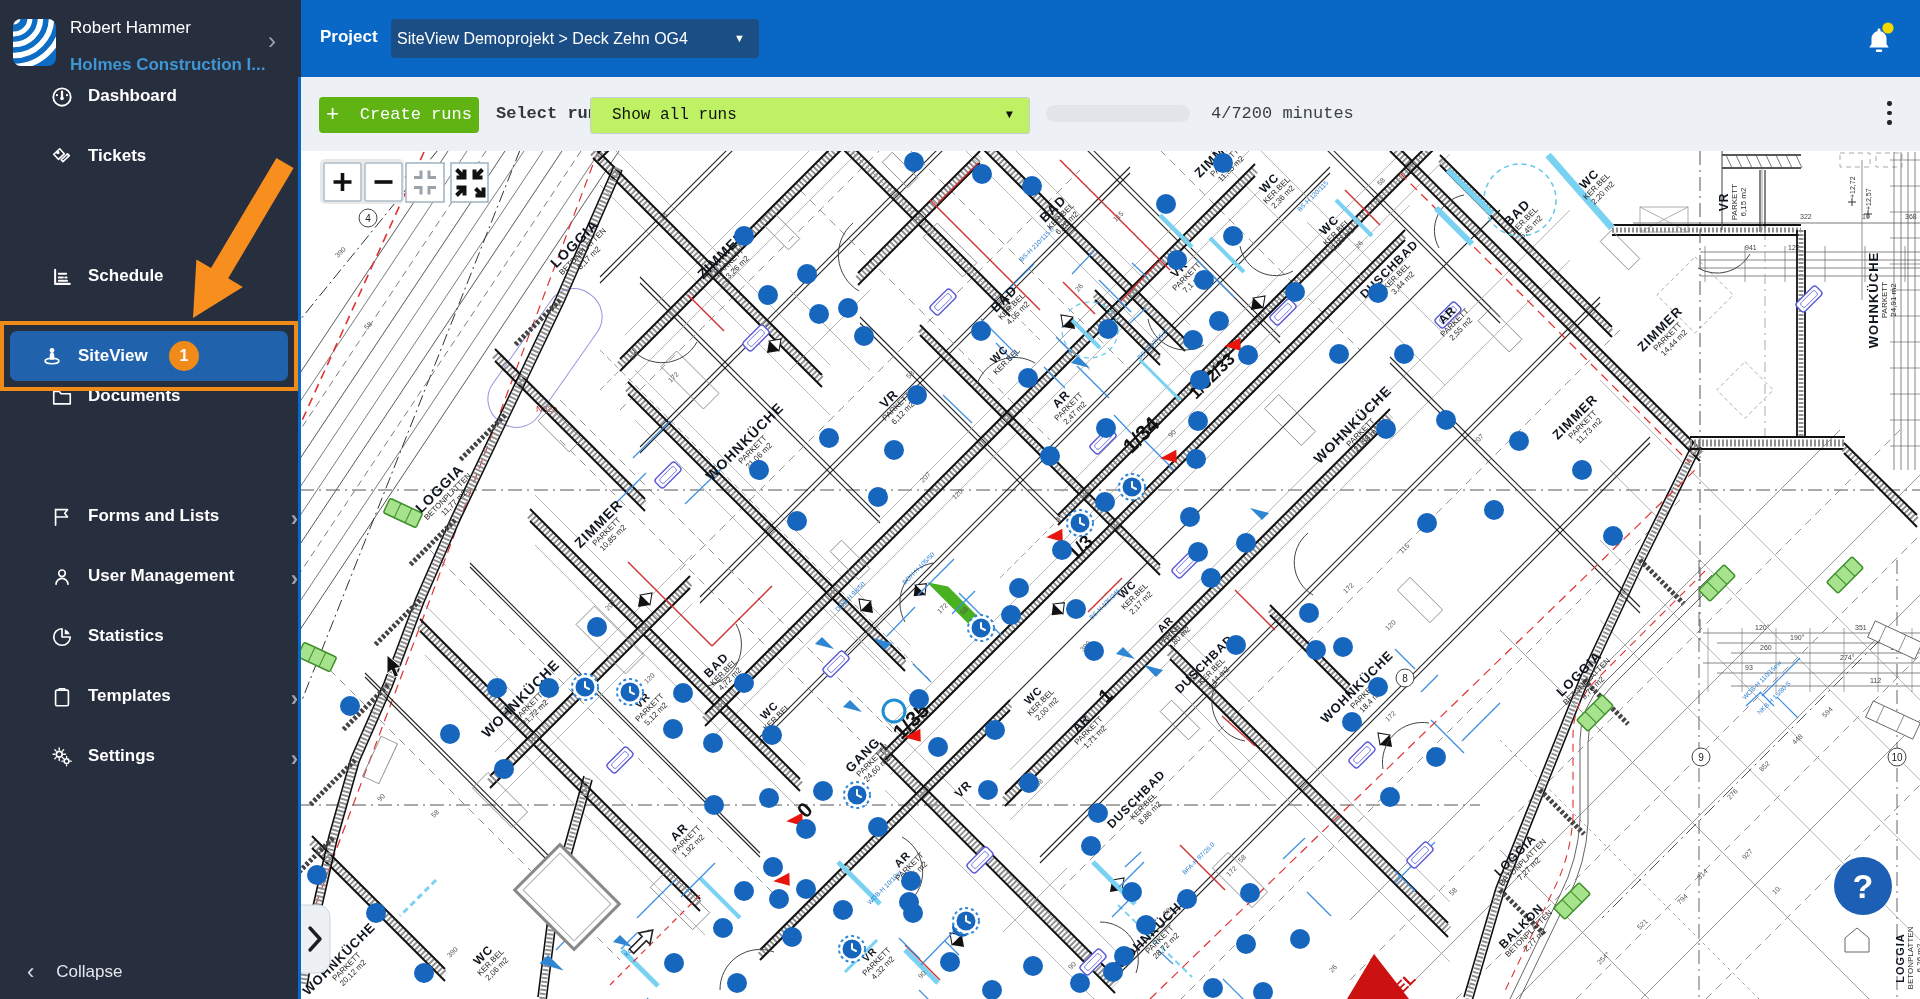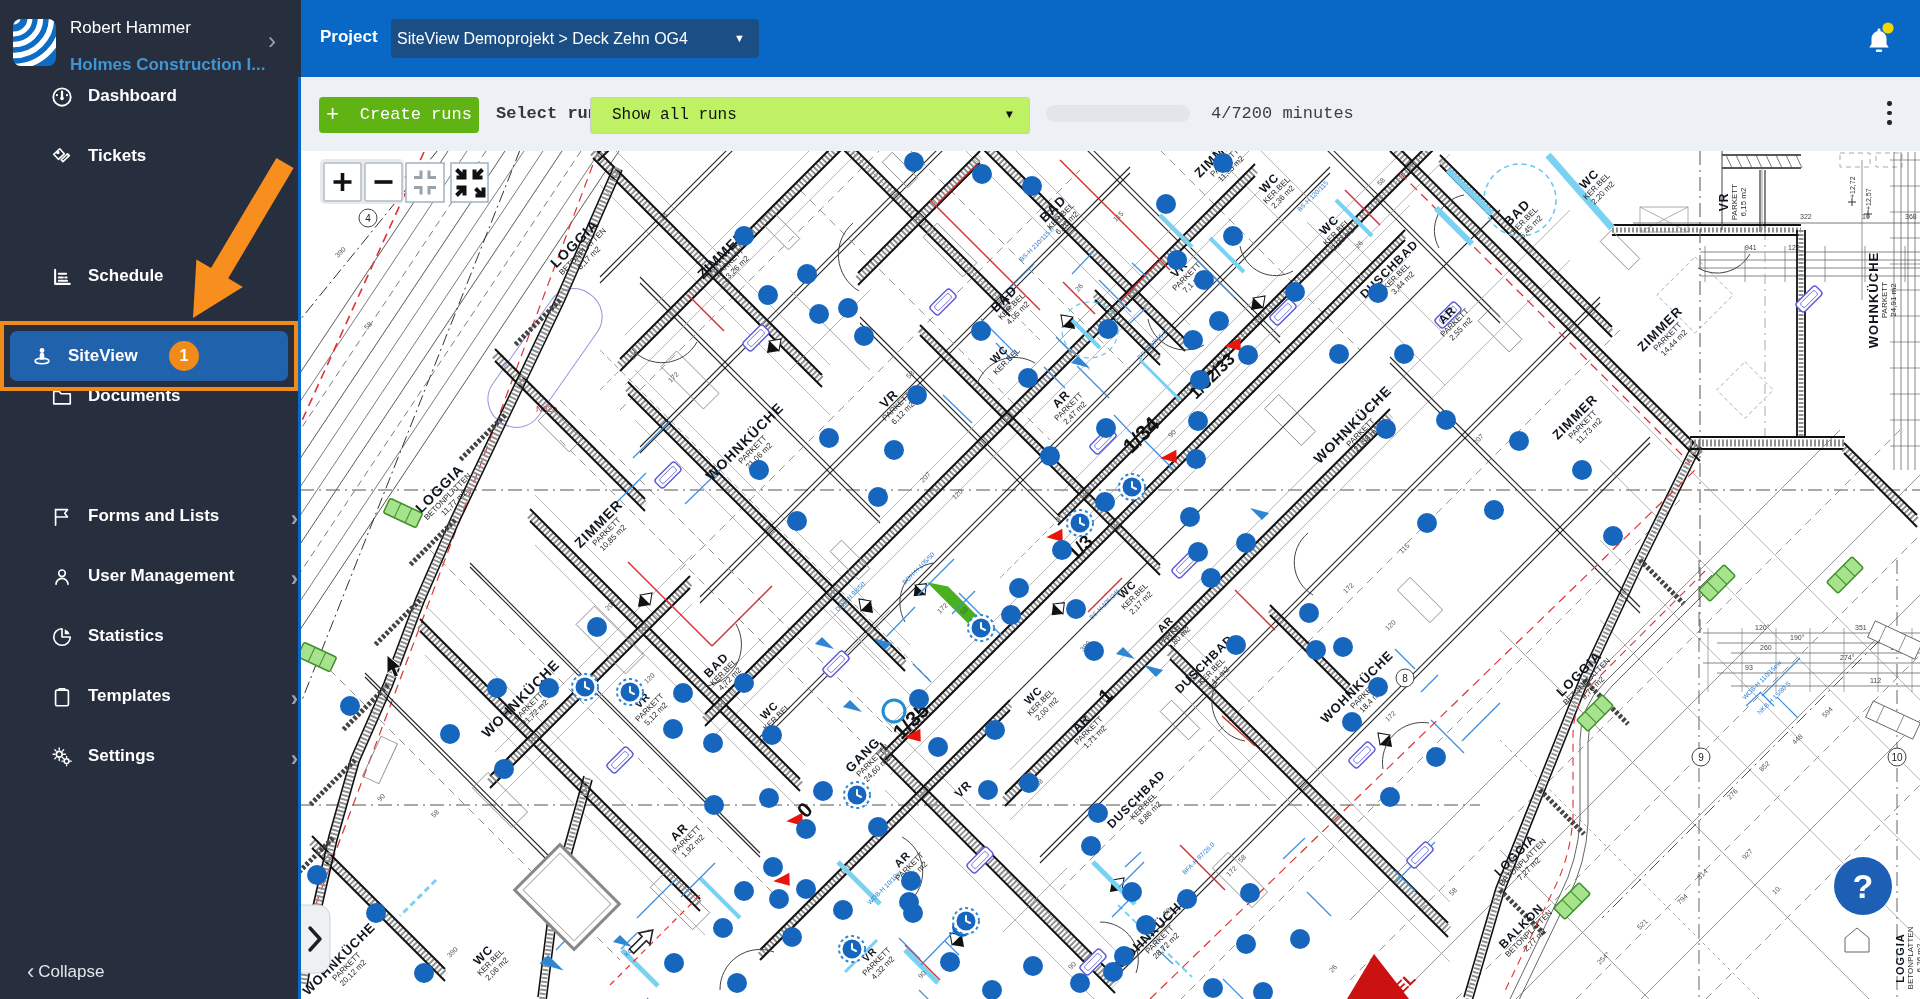--- a/index.html
+++ b/index.html
@@ -9,26 +9,26 @@
 #userblk { position:absolute; left:13px; top:19px; }
 #uname { position:absolute; left:70px; top:18px; font-size:17px; color:#fff; }
 #ucorp { position:absolute; left:70px; top:43px; font-size:17px; font-weight:bold; color:#3e96d4; white-space:nowrap;margin-top:12px; }
 #uchev { position:absolute; left:268px; top:27px; font-size:24px; color:#9aa3b0; }
 .mrow { position:absolute; left:0; width:298px; height:60px; display:flex; align-items:flex-start; padding-left:27px;margin-left:24px; }
 .mrow svg { flex:0 0 auto; }
 .mtxt { margin-left:15px; color:#fff; font-size:17px; font-weight:bold; }
 .chev { position:absolute; right:24px; color:#9aa3b0; font-size:22px; font-weight:bold; }
 #sv-box { position:absolute; left:0; top:321px; width:298px; height:70px; border:4px solid #f08a18; }
 #sv-inner { position:absolute; left:6px; top:6px; width:278px; height:50px; background:#2062ab; border-radius:7px;
-  display:flex; align-items:center; padding-left:21px; }
+  display:flex; align-items:center; padding-left:31px; }
 #sv-badge { position:absolute; left:159px; top:10px; width:30px; height:30px; border-radius:50%; background:#f08a18;
   color:#fff; font-size:16px; font-weight:bold; text-align:center; line-height:30px; }
 #collapse { position:absolute; left:0; top:942px; width:298px; height:60px; display:flex; align-items:center; padding-left:27px; }
 #collapse .c-ic { color:#d8dce2; font-size:22px; }
-#collapse .c-tx { margin-left:4px; color:#e4e7ec; font-size:17px; }
+#collapse .c-tx { margin-left:22px; color:#e4e7ec; font-size:17px; }
 #topbar { position:absolute; left:301px; top:0; width:1619px; height:77px; background:#0968c6; }
 #tb-proj { position:absolute; left:19px; top:27px; color:#fff; font-size:17px; font-weight:bold; }
 #tb-dd { position:absolute; left:90px; top:19px; width:368px; height:39px; background:#1b4e84; border-radius:4px;
   color:#fff; font-size:16px; line-height:39px; padding-left:6px; }
 #tb-dd .car { position:absolute; right:14px; top:0; font-size:11px; }
 #tb-bell { position:absolute; right:24px; top:21px; }
 #toolbar { position:absolute; left:301px; top:77px; width:1619px; height:74px; background:#edf1f5;font-family:Liberation Mono, monospace; }
 #btn-create { position:absolute; left:18px; top:20px; width:160px; height:36px; background:#5fb414; border-radius:4px;
   color:#fff; font-size:17px; text-align:center; line-height:36px; }
 #lbl-select { position:absolute; left:195px; top:27px; font-size:17px; font-weight:bold; color:#33373d; }

